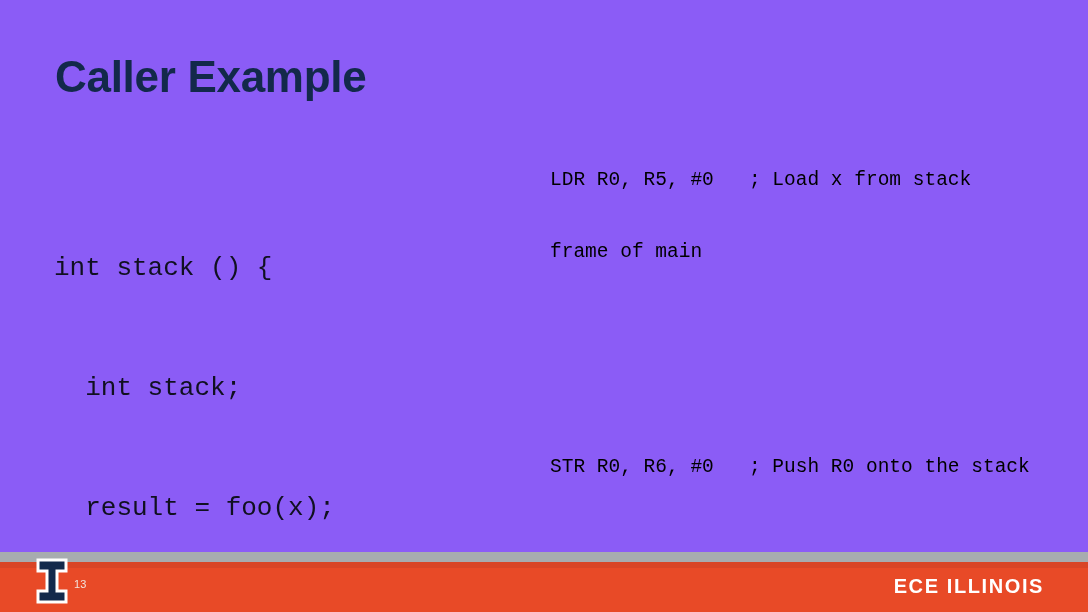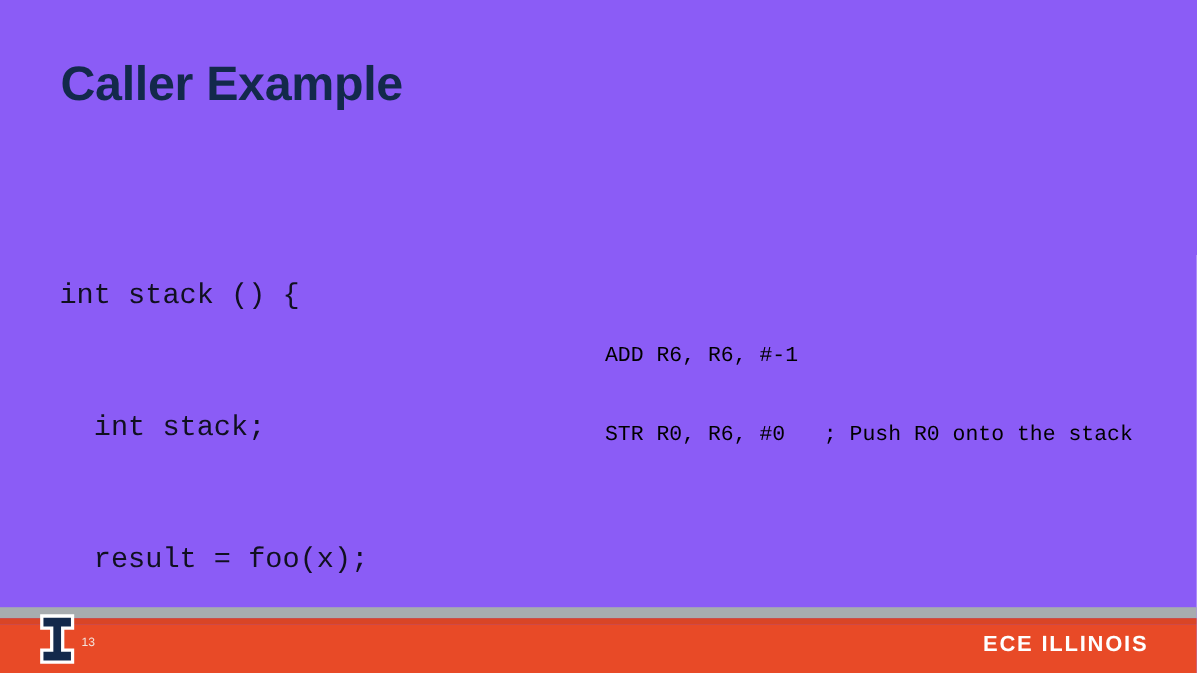--- a/index.html
+++ b/index.html
@@ -165,24 +165,25 @@
       
       
       
     </div>
   </div>
 
   <div id="right-column">
     <div id="asm-listing" class="code-block">
 
       <div class="asm-group" id="asm-g0">
+        <div class="asm-line">LDR R0, R5, #0   ; Load x from stack</div>
+        <div class="asm-line">frame of main</div>
       </div>
 
       <div class="asm-group" id="asm-g1">
-        <div class="asm-line">ADD R6, R6, #-1</div>
         <div class="asm-line">STR R0, R6, #0   ; Push R0 onto the stack</div>
       </div>
 
       
 
       
 
       
 
       

